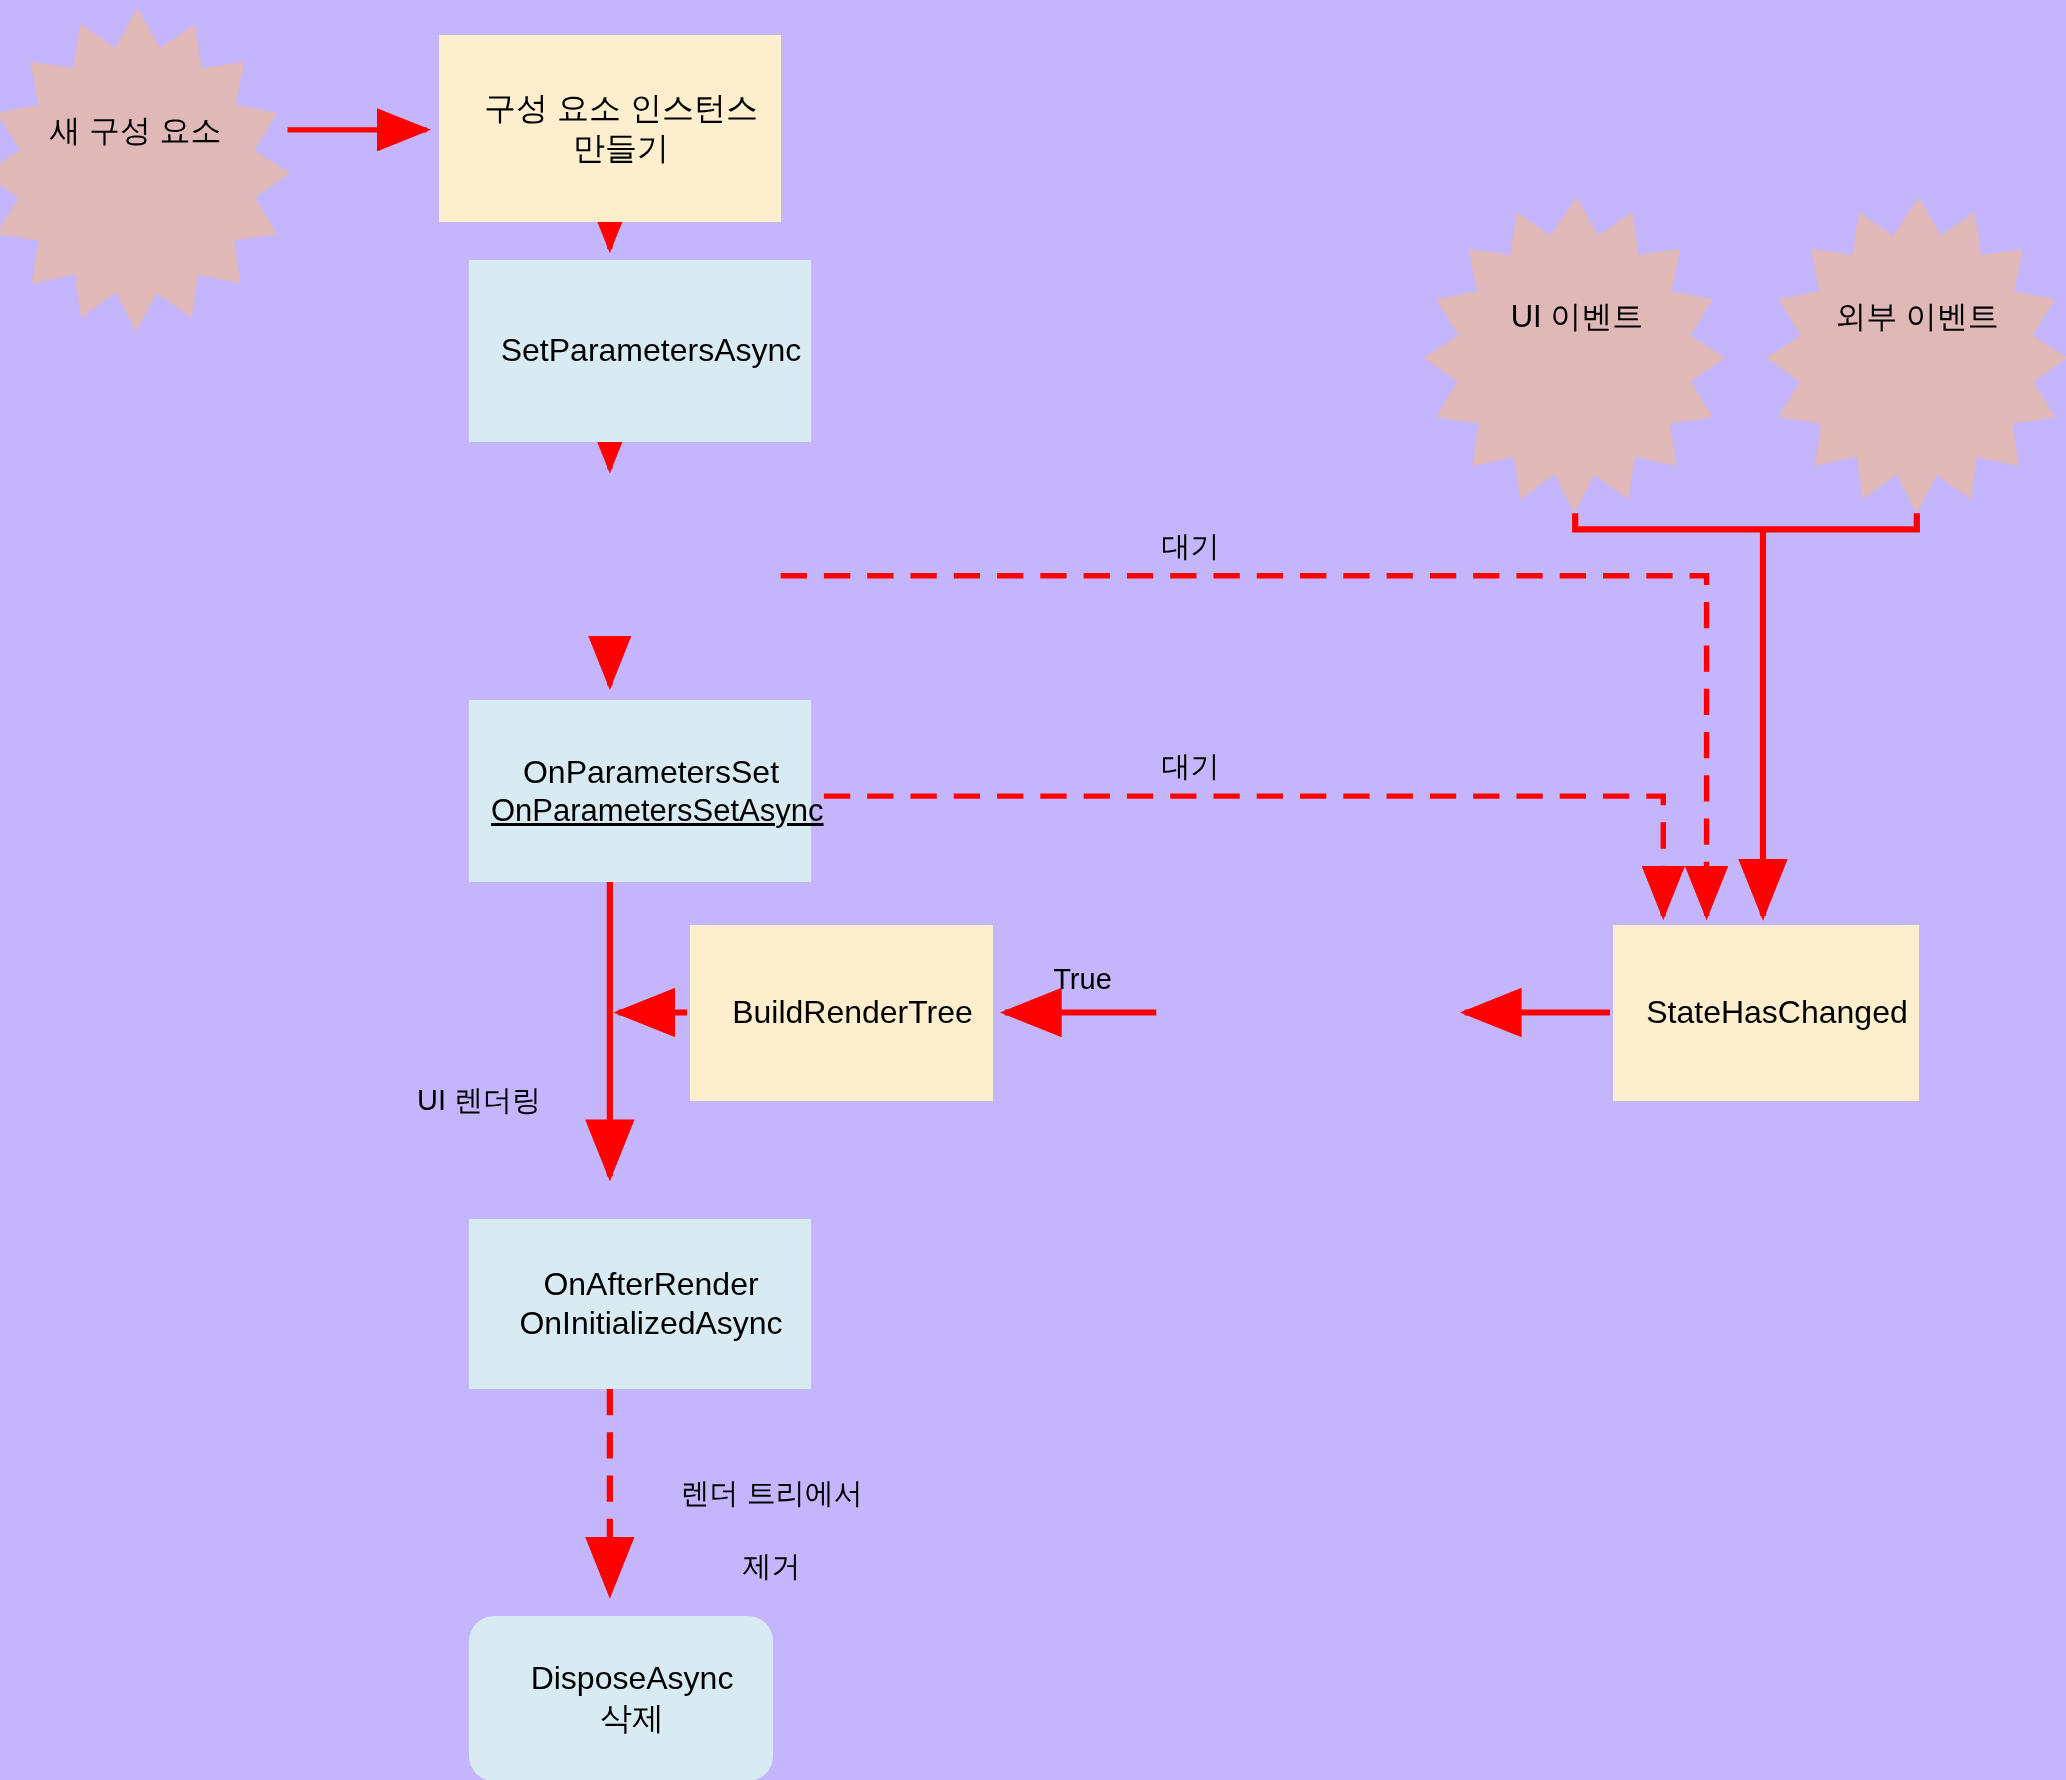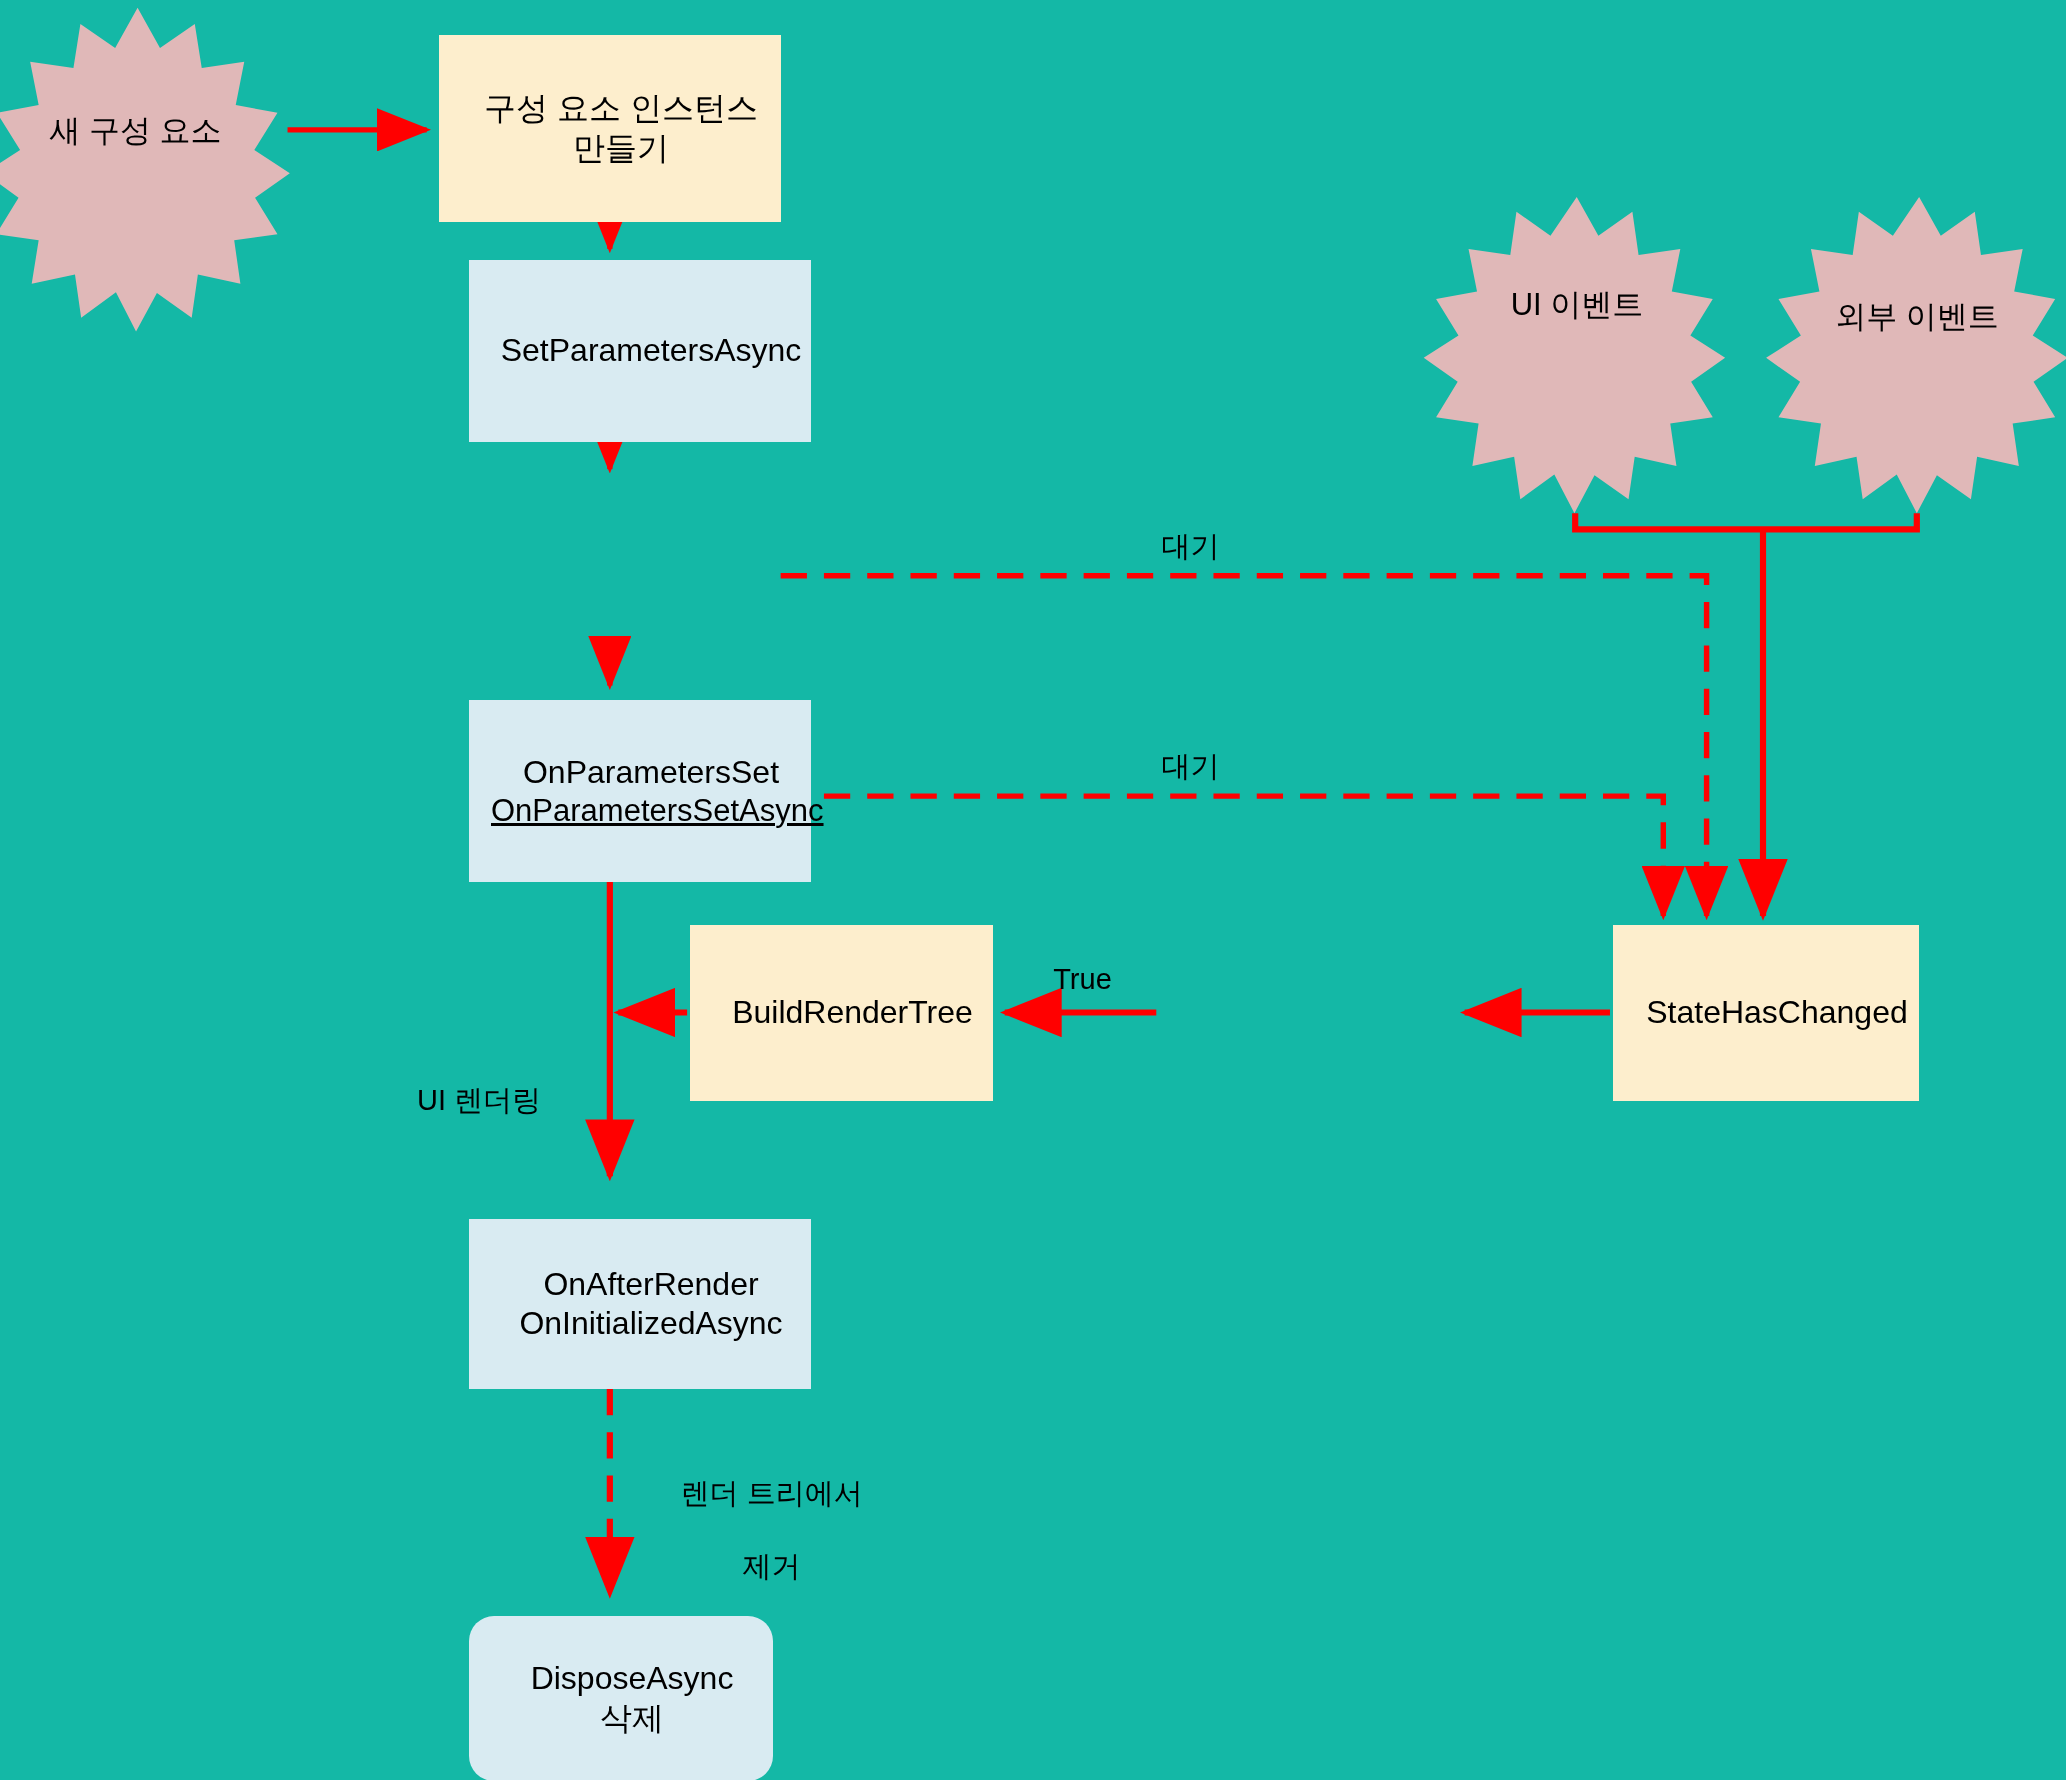--- a/index.html
+++ b/index.html
@@ -1,17 +1,17 @@
 <!DOCTYPE html>
 <html style="font-size:12.4px"><head>
 <meta charset="utf-8">
 <style>
   html,body{margin:0;padding:0;background:#ffffff;}
   body{width:2066px;height:1780px;font-family:"Liberation Sans","DejaVu Sans",sans-serif;}
-  #stage{position:relative;width:2066px;height:1780px;overflow:hidden;background:#14b8a6;}
+  #stage{position:relative;width:2066px;height:1780px;overflow:hidden;background:#c4b5fd;}
   svg.layer{position:absolute;left:0;top:0;width:2066px;height:1780px;}
   .node{position:absolute;display:flex;align-items:center;justify-content:center;
         text-align:center;color:#000;line-height:1.22;box-sizing:border-box;padding-left:22px;}
   .node .lines{display:block;width:100%;padding:0 4.6px;}
   .yellow{background:#fdeecd;}
   .blue{background:#d9ebf2;margin-left:30px;}
   .t1{font-size:32px;}
   .t2{font-size:31px;text-decoration:underline;}
   .burst-label{position:absolute;display:flex;align-items:center;justify-content:center;
                text-align:center;font-size:31px;color:#000;pointer-events:none;}
@@ -62,21 +62,21 @@
     <path d="M1496,1310 L1300,1310" stroke="#ff0000" stroke-width="8" fill="none" marker-end="url(#ah)"></path>
 
     <path d="M889,1310 L800,1310" stroke="#ff0000" stroke-width="8" fill="none" marker-end="url(#ah)"></path>
 
     <path d="M789,1141 L789,1522" stroke="#ff0000" stroke-width="8" fill="none" marker-end="url(#ah)"></path>
 
     <path d="M789,1797 L789,2062" stroke="#ff0000" stroke-width="8" fill="none" stroke-dasharray="34,22" marker-end="url(#ah)"></path>
   </svg>
 
   <div class="burst-label" style="left:31px;top:108px;width:209px;height:46px;">새 구성 요소</div>
-  <div class="burst-label" style="left:1469px;top:282px;width:216px;height:46px;">UI 이벤트</div>
+  <div class="burst-label" style="left:1469px;top:294px;width:216px;height:46px;">UI 이벤트</div>
   <div class="burst-label" style="left:1809px;top:294px;width:216px;height:46px;">외부 이벤트</div>
 
   <div class="node yellow" style="left:439px;top:35px;width:342px;height:187px;">
     <span class="lines">
       <span class="t1">구성 요소 인스턴스</span><br>
       <span class="t1">만들기</span>
     </span>
   </div>
 
   <div class="node blue" style="left:439px;top:260px;width:342px;height:182px;">

